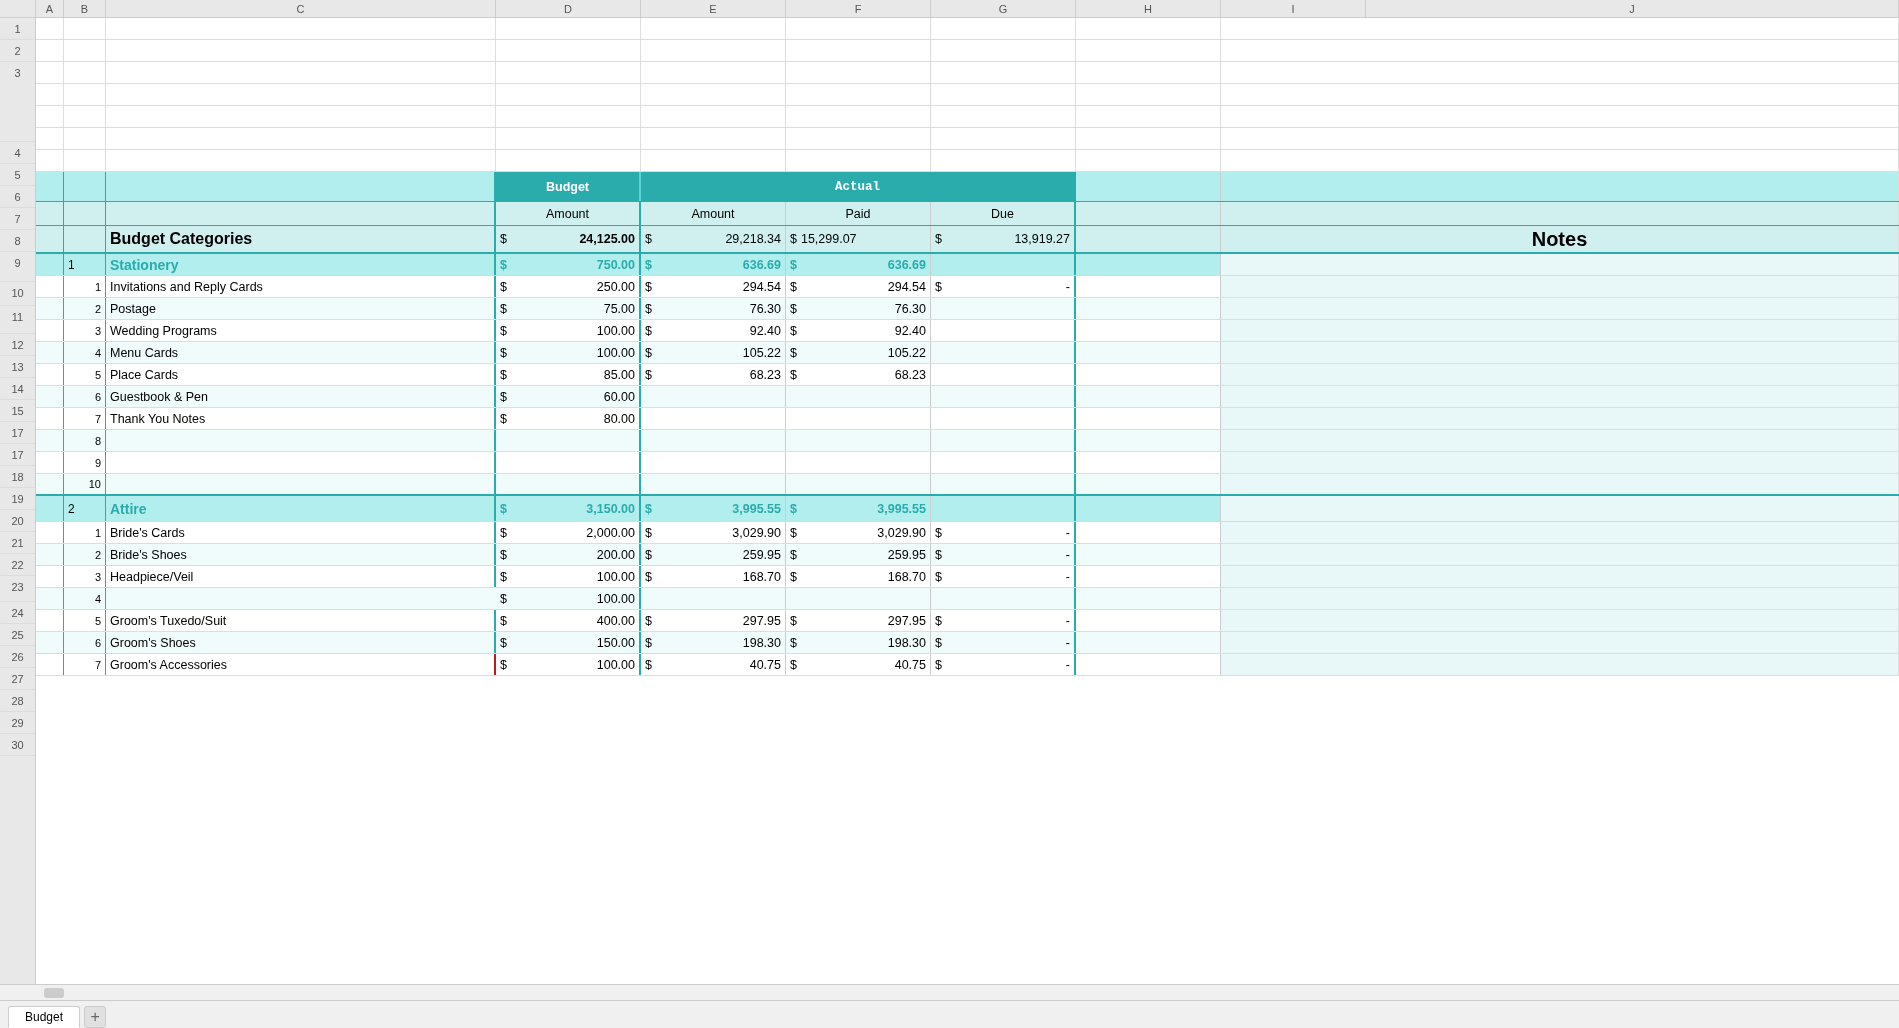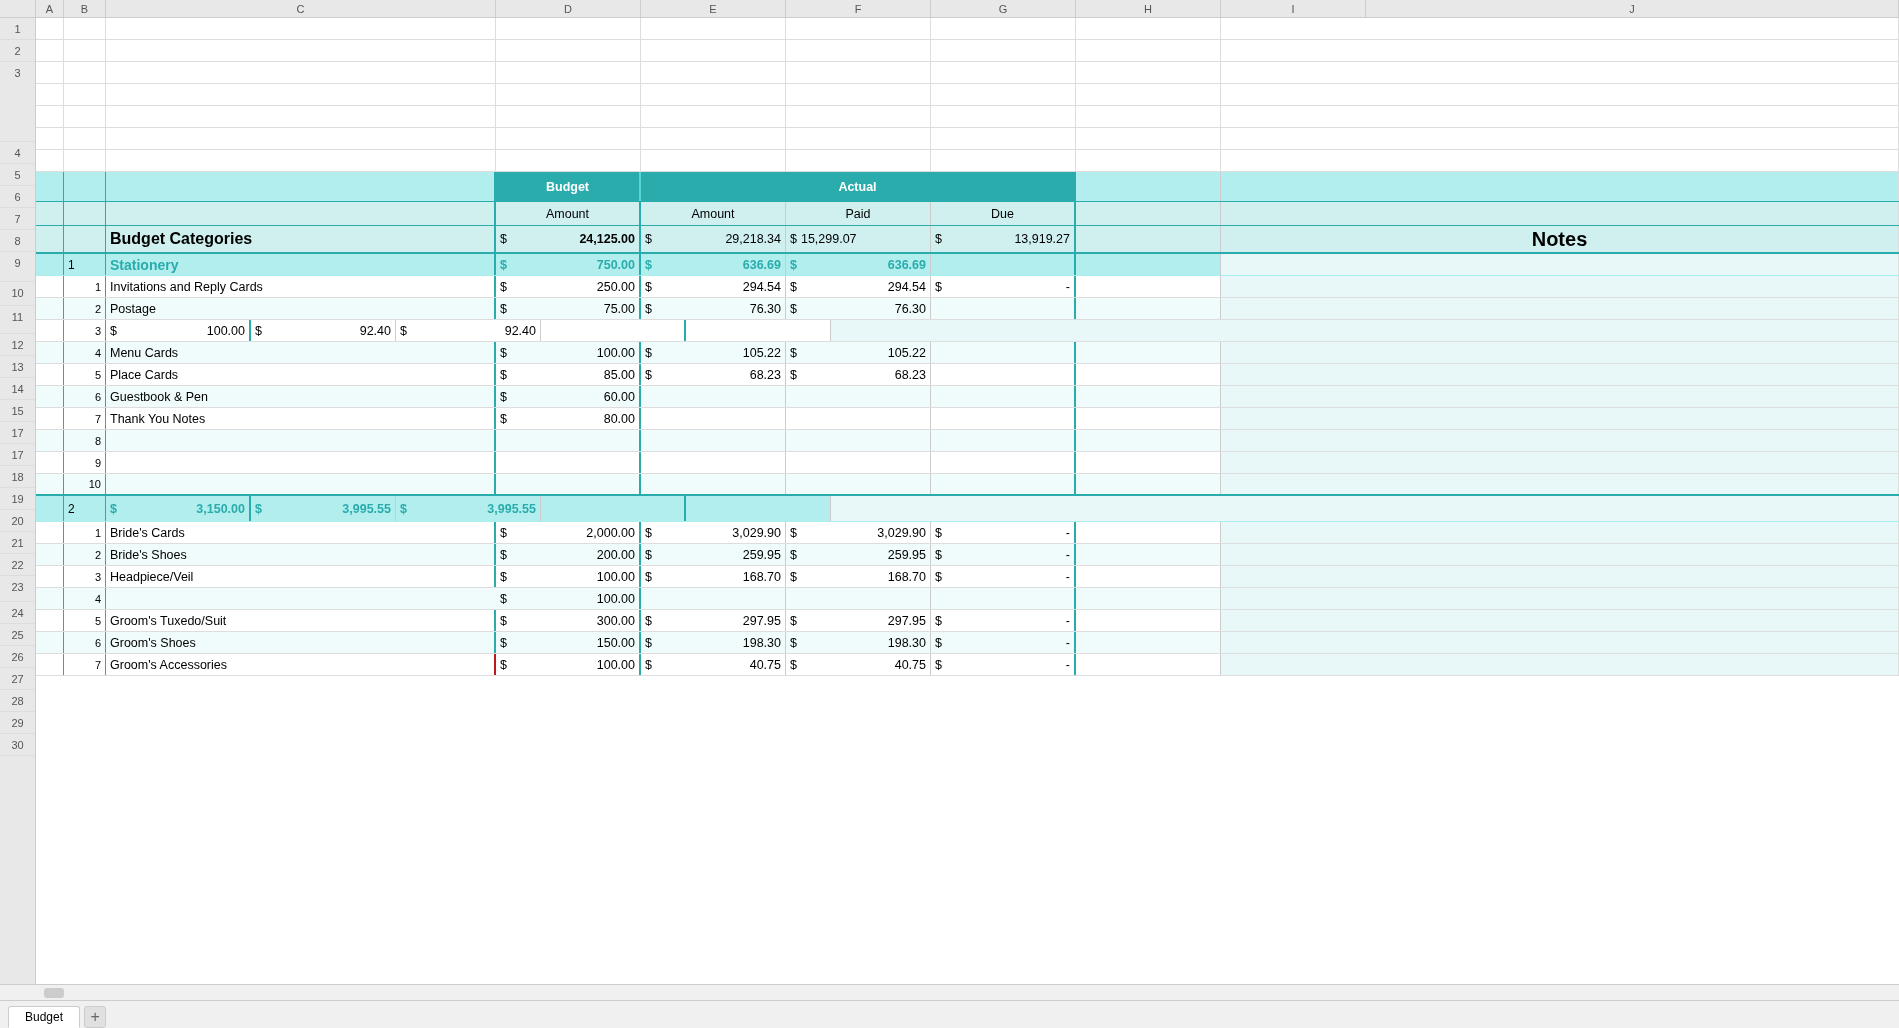--- a/index.html
+++ b/index.html
@@ -317,21 +317,21 @@
           <div class="cell col-notes"></div>
       </div>
 
       <div class="sheet-row" style="height:30px;min-height:30px;border-bottom:1px solid #2aacac;">
         <div class="cell col-a" style="background:#b2eeee;border-right:1px solid #2aacac;"></div>
         <div class="cell col-b" style="background:#b2eeee;border-right:1px solid #2aacac;"></div>
         <div class="cell col-c" style="background:#b2eeee;border-right:2px solid #2aacac;"></div>
         <div class="cell col-d teal-dark" style="border-right:2px solid #5ad5d5;">
           <span>Budget</span>
         </div>
-        <div class="cell" style="width:435px;min-width:435px;background:#2aacac;color:#fff;font-weight:bold;justify-content:center;border-right:2px solid #2aacac;">
+        <div class="cell" style="width:435px;min-width:435px;background:#2aacac;color:#fff;font-weight:bold;justify-content:center;border-right:2px solid #2aacac;font-family:Liberation Mono, monospace;">
           <span>Actual</span>
         </div>
         <div class="cell col-h" style="background:#b2eeee;border-right:1px solid #ccc;"></div>
         <div class="cell col-notes" style="background:#b2eeee;"></div>
       </div>
 
       <div class="sheet-row" style="height:24px;min-height:24px;border-bottom:1px solid #2aacac;">
         <div class="cell col-a" style="background:#d0f0f0;border-right:1px solid #2aacac;"></div>
         <div class="cell col-b" style="background:#d0f0f0;border-right:1px solid #2aacac;"></div>
         <div class="cell col-c" style="background:#d0f0f0;border-right:2px solid #2aacac;"></div>
@@ -441,20 +441,21 @@
             <span style="flex:1;text-align:right;">76.30</span>
         </div>
         <div class="cell col-g" style="border-right:2px solid #2aacac;"></div>
         <div class="cell col-h" style="border-right:1px solid #ccc;"></div>
         <div class="cell col-notes" style="background:#e8f8f8;"></div>
       </div>
 
       <div class="sheet-row" style="height:22px;background:#fff;border-bottom:1px solid #ddd;">
         <div class="cell col-a" style="border-right:1px solid #2aacac;"></div>
         <div class="cell col-b" style="border-right:1px solid #2aacac;font-size:11px;justify-content:flex-end;">3</div>
+        <div class="cell col-c" style="border-right:2px solid #2aacac;">Wedding Programs</div>
         <div class="cell col-d" style="border-right:2px solid #2aacac;">
           <span style="padding-right:4px;">$</span>
             <span style="flex:1;text-align:right;">100.00</span>
         </div>
         <div class="cell col-e" style="border-right:1px solid #ccc;">
           <span style="padding-right:4px;">$</span>
             <span style="flex:1;text-align:right;">92.40</span>
         </div>
         <div class="cell col-f" style="border-right:1px solid #ccc;">
           <span style="padding-right:4px;">$</span>
@@ -569,20 +570,21 @@
         <div class="cell col-e" style="border-right:1px solid #ccc;"></div>
         <div class="cell col-f" style="border-right:1px solid #ccc;"></div>
         <div class="cell col-g" style="border-right:2px solid #2aacac;"></div>
         <div class="cell col-h" style="border-right:1px solid #ccc;"></div>
         <div class="cell col-notes" style="background:#e8f8f8;"></div>
       </div>
 
       <div class="sheet-row" style="height:26px;min-height:26px;background:#b2eeee;border-bottom:1px solid #aee;">
         <div class="cell col-a" style="background:#b2eeee;border-right:1px solid #2aacac;"></div>
         <div class="cell col-b" style="background:#b2eeee;border-right:1px solid #2aacac;font-size:12px;">2</div>
+        <div class="cell col-c" style="background:#b2eeee;border-right:2px solid #2aacac;color:#2aacac;font-weight:bold;font-size:14px;">Attire</div>
         <div class="cell col-d" style="background:#b2eeee;border-right:2px solid #2aacac;color:#2aacac;font-weight:bold;">
           <span style="padding-right:4px;">$</span>
             <span style="flex:1;text-align:right;">3,150.00</span>
         </div>
         <div class="cell col-e" style="background:#b2eeee;border-right:1px solid #ccc;color:#2aacac;font-weight:bold;">
           <span style="padding-right:4px;">$</span>
             <span style="flex:1;text-align:right;">3,995.55</span>
         </div>
         <div class="cell col-f" style="background:#b2eeee;border-right:1px solid #ccc;color:#2aacac;font-weight:bold;">
           <span style="padding-right:4px;">$</span>
@@ -679,21 +681,21 @@
         <div class="cell col-h" style="border-right:1px solid #ccc;"></div>
         <div class="cell col-notes" style="background:#e8f8f8;"></div>
       </div>
 
       <div class="sheet-row" style="height:22px;background:#fff;border-bottom:1px solid #ddd;">
         <div class="cell col-a" style="border-right:1px solid #2aacac;"></div>
         <div class="cell col-b" style="border-right:1px solid #2aacac;font-size:11px;justify-content:flex-end;">5</div>
         <div class="cell col-c" style="border-right:2px solid #2aacac;">Groom's Tuxedo/Suit</div>
         <div class="cell col-d" style="border-right:2px solid #2aacac;">
           <span style="padding-right:4px;">$</span>
-            <span style="flex:1;text-align:right;">300.00</span>
+            <span style="flex:1;text-align:right;">400.00</span>
         </div>
         <div class="cell col-e" style="border-right:1px solid #ccc;">
           <span style="padding-right:4px;">$</span>
             <span style="flex:1;text-align:right;">297.95</span>
         </div>
         <div class="cell col-f" style="border-right:1px solid #ccc;">
           <span style="padding-right:4px;">$</span>
             <span style="flex:1;text-align:right;">297.95</span>
         </div>
         <div class="cell col-g" style="border-right:2px solid #2aacac;">

